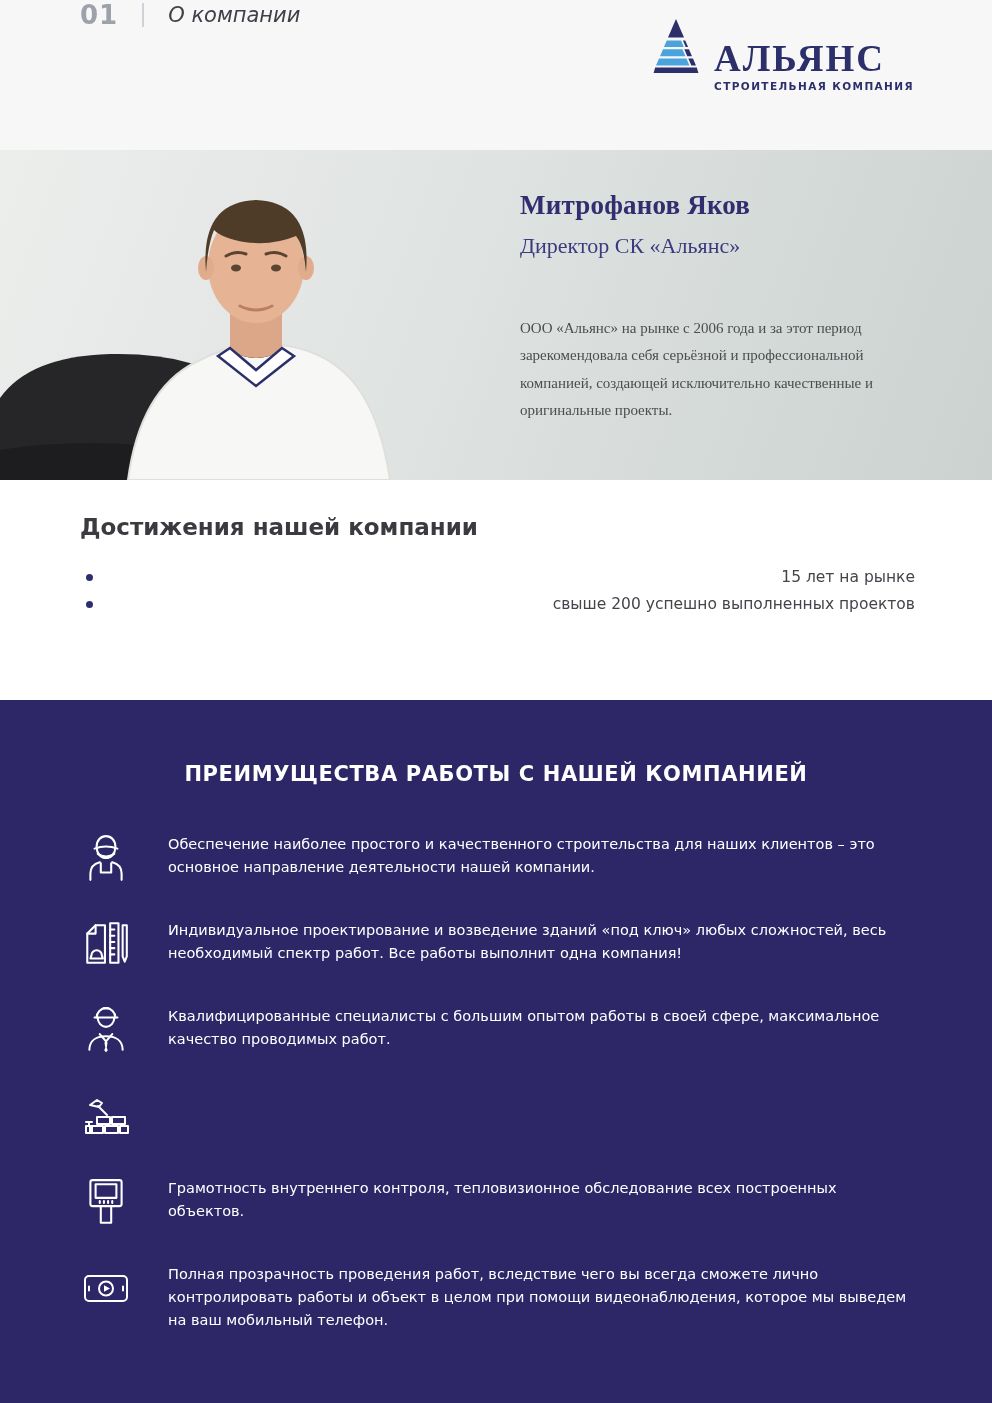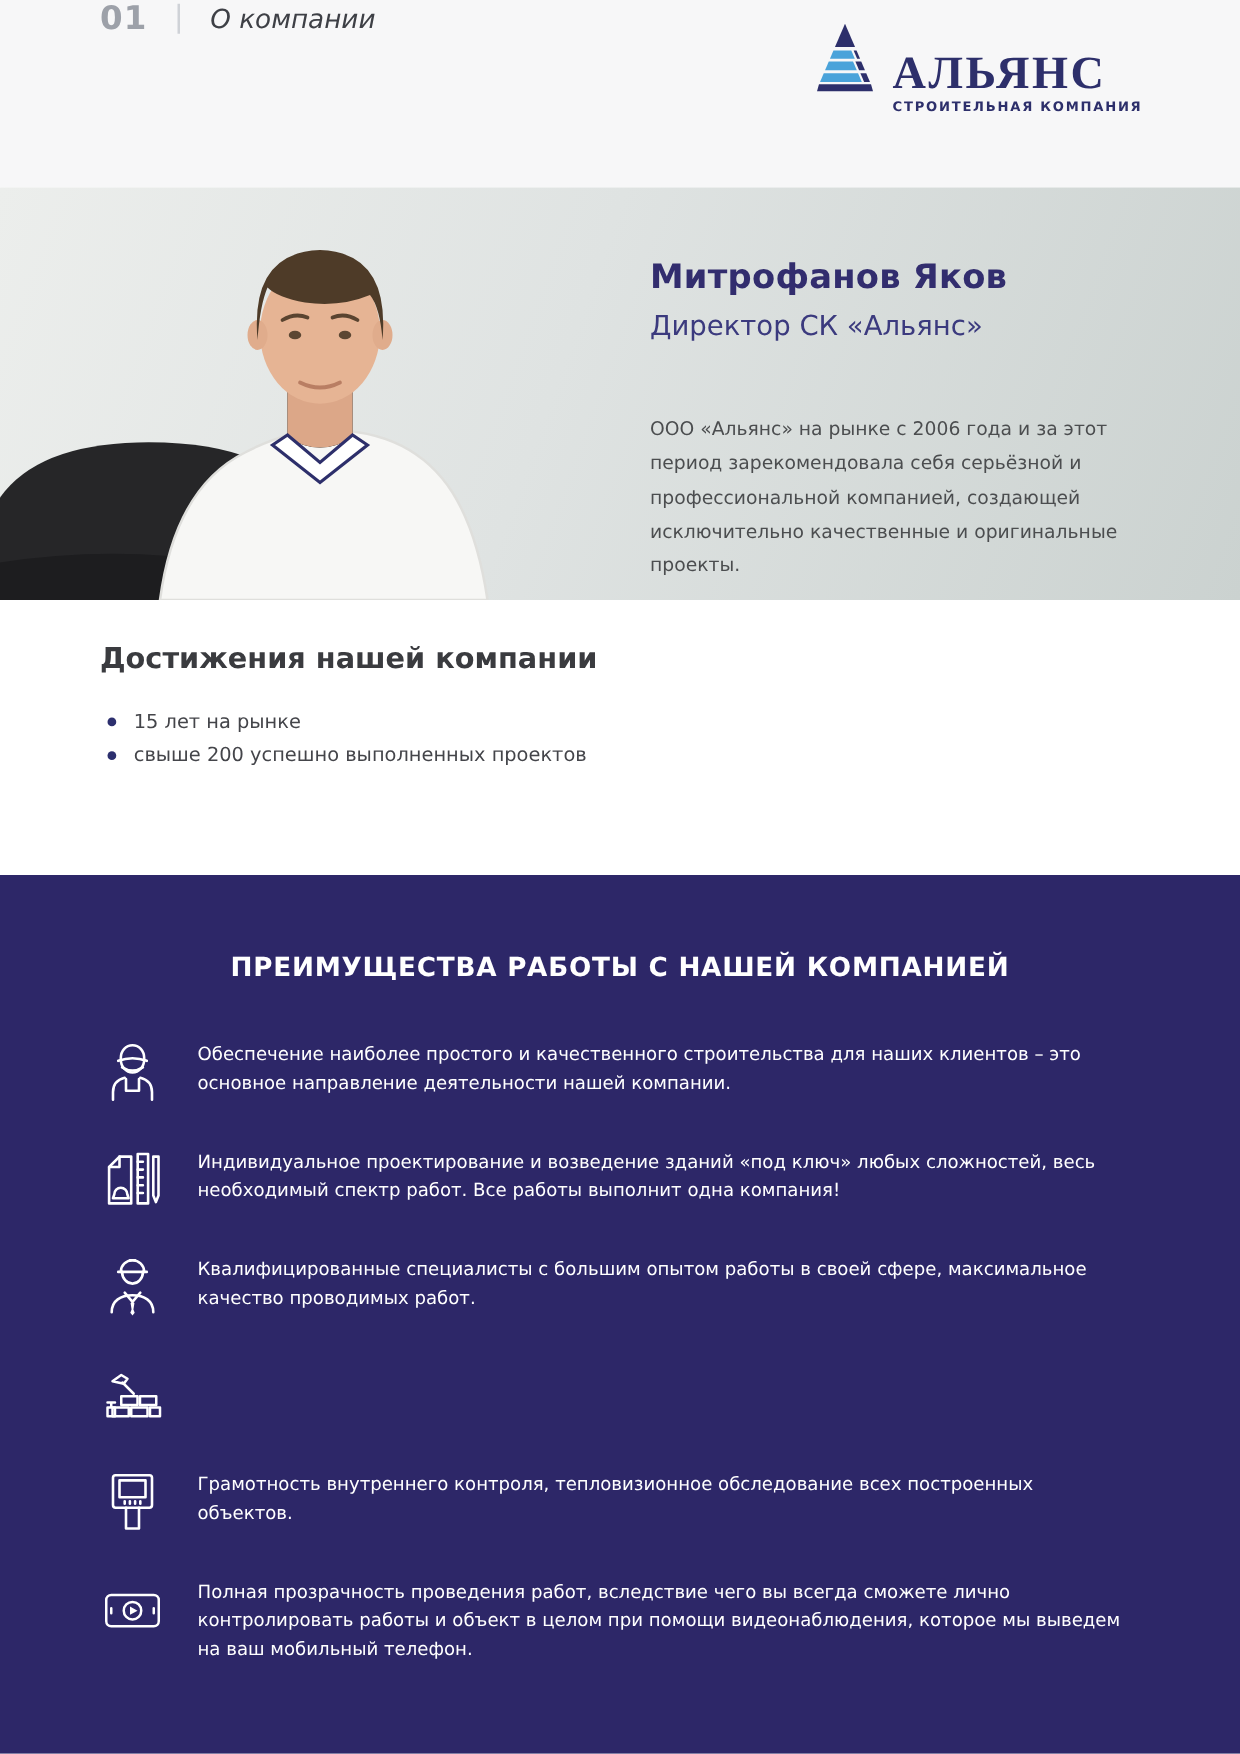--- a/index.html
+++ b/index.html
@@ -46,33 +46,33 @@
   }
 
   
   .hero {
     position: relative;
     height: 330px;
     background: linear-gradient(110deg, #eceeec 0%, #dfe3e2 45%, #cbd2d0 100%);
     overflow: hidden;
   }
   .hero-photo { position: absolute; left: 0; top: 0; width: 512px; height: 330px; }
-  .hero-text { position: absolute; left: 520px; top: 56px; width: 410px; }
+  .hero-text { position: absolute; left: 520px; top: 40px; width: 410px; font-family: Liberation Serif, serif; }
   .hero-name {
     font-size: 27px; font-weight: bold; color: #322d6e; letter-spacing: 0.2px;
   }
   .hero-position { font-size: 22px; color: #3b3a7e; margin-top: 12px; }
   .hero-desc {
     margin-top: 56px; font-size: 15px; line-height: 1.82; color: #4b4d4f;
   }
 
   
   .achievements { height: 220px; background: #ffffff; padding: 34px 36px 0 80px; }
   .achievements-title { font-size: 23px; font-weight: bold; color: #3a3b3f; }
-  .achievements-list { list-style: none; margin-top: 24px; }
+  .achievements-list { list-style: none; margin-top: 24px; text-align: right; }
   .achievements-list li {
     position: relative;
     padding-left: 27px;
     font-size: 15.5px; line-height: 1.72; color: #44454a;
     max-width: 835px;
   }
   .achievements-list li::before {
     content: "";
     position: absolute; left: 6px; top: 10px;
     width: 7px; height: 7px; border-radius: 50%; background: #2c2f6e;
@@ -84,21 +84,21 @@
     min-height: 703px;
     background: #2d2768;
     padding: 60px 80px 60px 80px;
   }
   .advantages-title {
     text-align: center;
     color: #ffffff; font-size: 21px; font-weight: bold; letter-spacing: 0.6px;
     margin-top: 2px;
   }
   .adv-rows { margin-top: 44px; display: flex; flex-direction: column; gap: 30px; }
-  .adv-row { display: flex; align-items: flex-start; }
+  .adv-row { display: flex; align-items: flex-start; gap: 10px; }
   .adv-icon {
     width: 52px; height: 56px; flex: 0 0 52px; margin-right: 26px;
     display: flex; align-items: center; justify-content: center;
   }
   .adv-icon svg { width: 48px; height: 52px; }
   .adv-text {
     color: #ffffff; font-size: 14.5px; line-height: 1.58; max-width: 742px;
     padding-top: 3px;
   }
   .icon-stroke { fill: none; stroke: #ffffff; stroke-width: 2; stroke-linecap: round; stroke-linejoin: round; }

